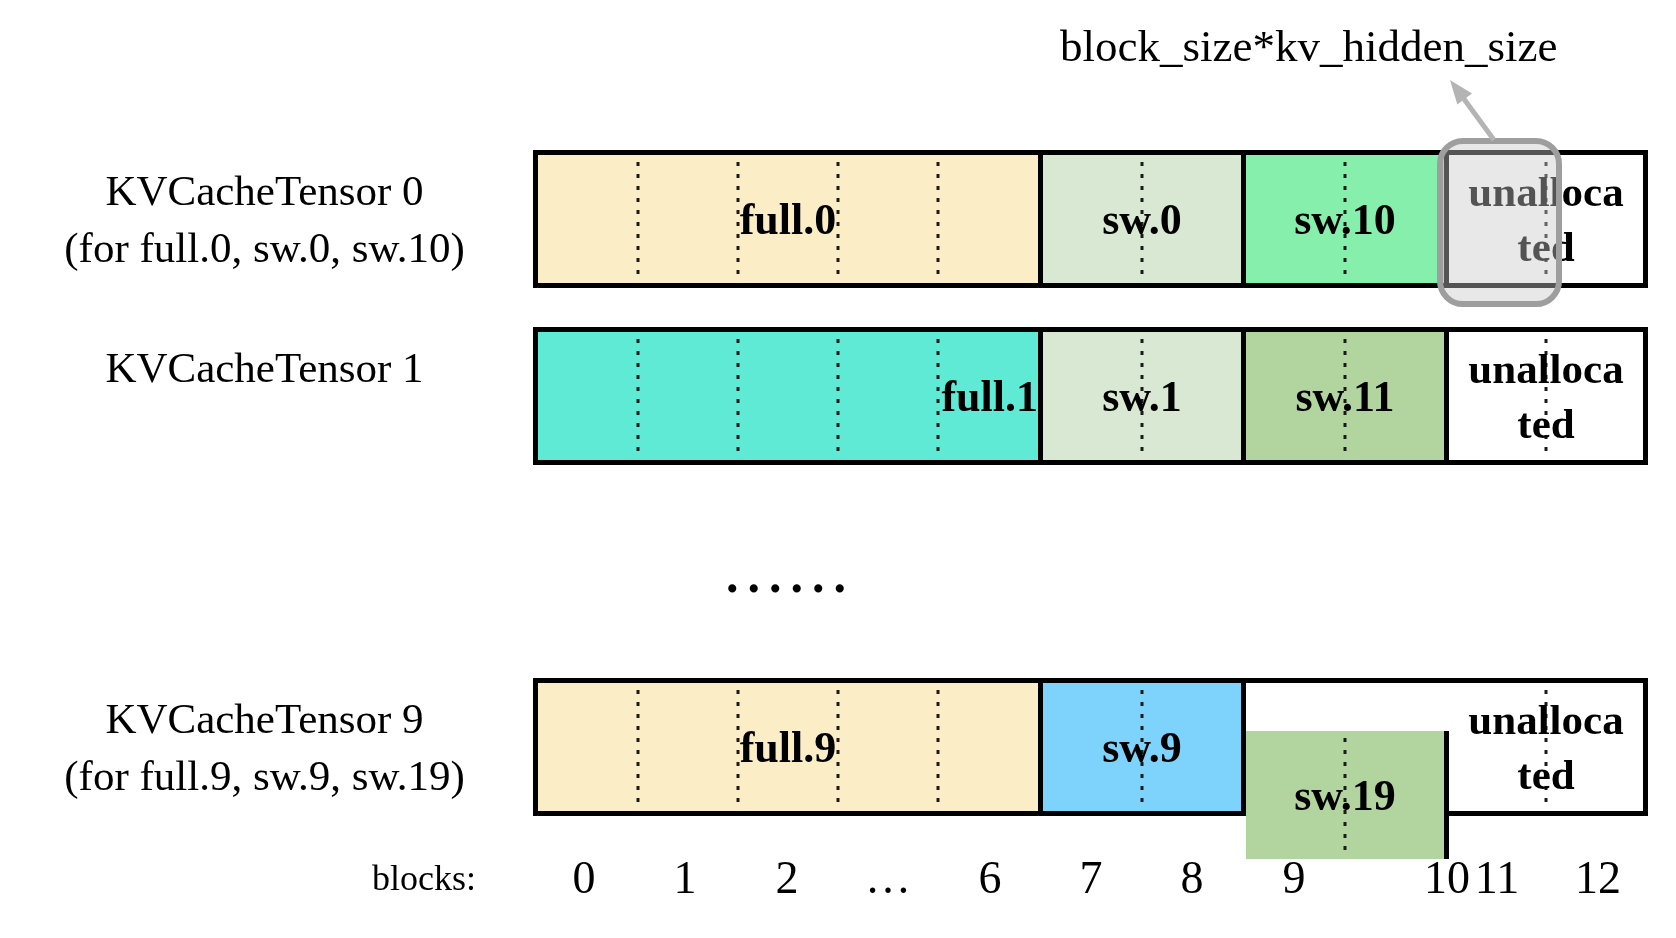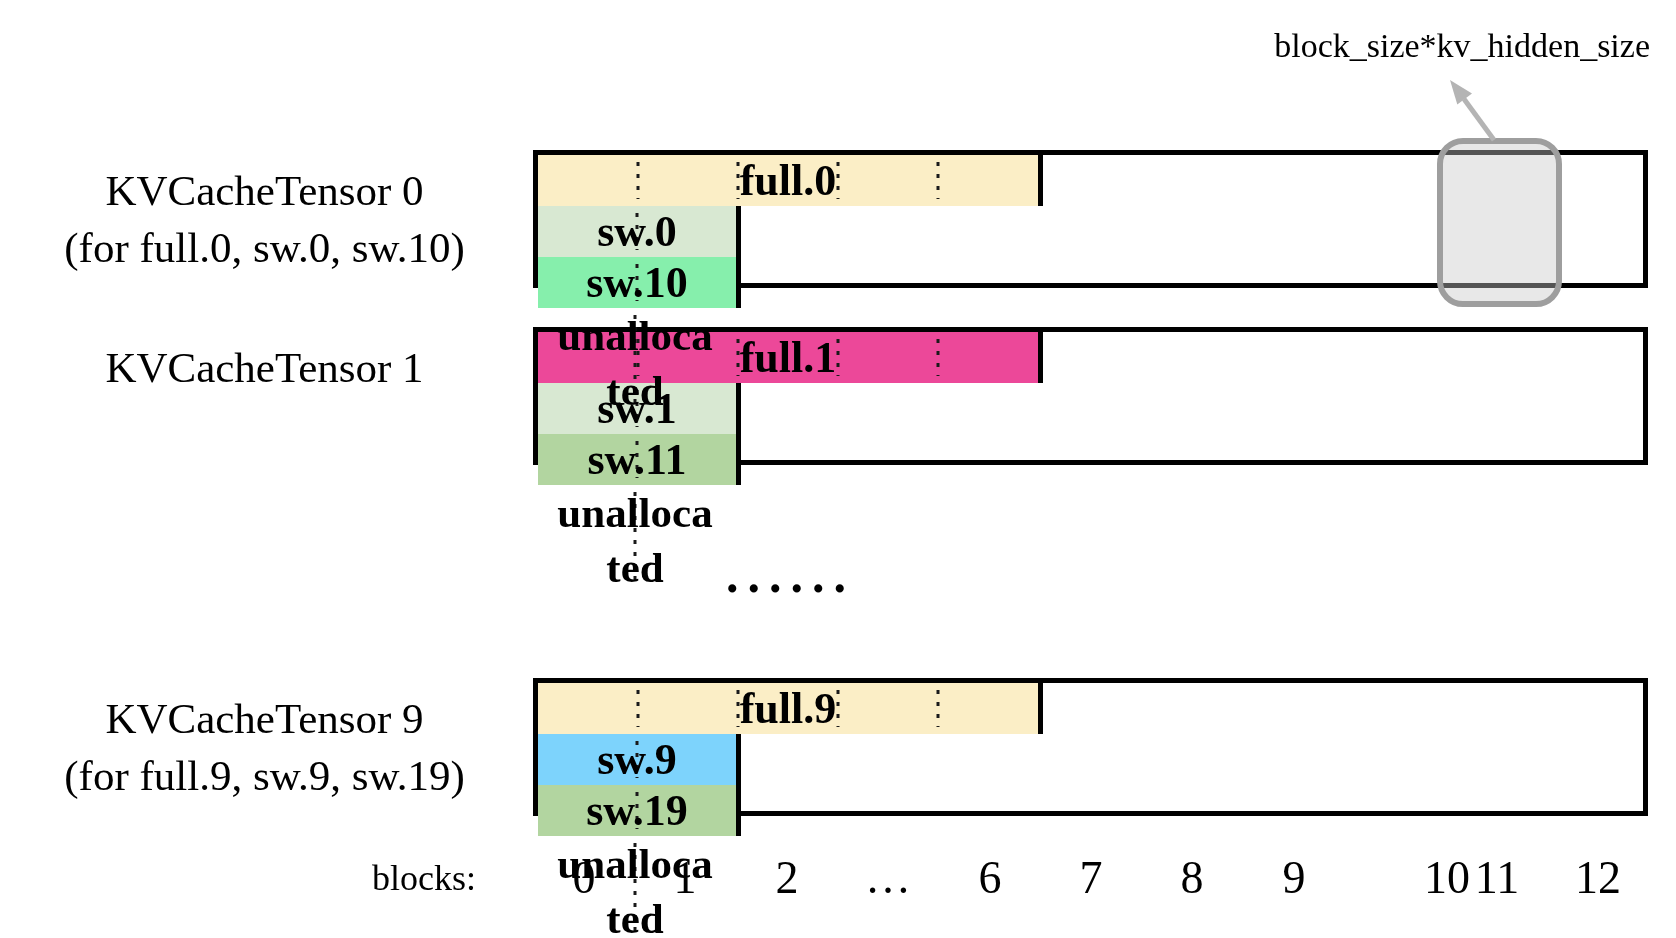--- a/index.html
+++ b/index.html
@@ -4,31 +4,31 @@
 <style>
   html,body{margin:0;padding:0;background:#ffffff;}
   .canvas{
     position:relative;width:1676px;height:938px;background:#ffffff;overflow:hidden;
     font-family:"Liberation Serif","DejaVu Serif",serif;color:#000;
   }
   .abs{position:absolute;}
 
   
   .annotation{
-    left:1060px;top:20px;width:590px;text-align:right;
-    font-size:34px;line-height:52px;white-space:nowrap;
+    left:1060px;top:20px;width:590px;text-align:left;
+    font-size:45px;line-height:52px;white-space:nowrap;
   }
 
   
   .row-label{left:12px;width:505px;text-align:center;font-size:43px;line-height:57px;}
 
   
   .bar{
     left:533px;width:1115px;height:138px;box-sizing:border-box;
-    border:5px solid #000;display:flex;flex-direction:column;
+    border:5px solid #000;display:flex;
   }
   .seg{position:relative;height:100%;box-sizing:border-box;display:flex;align-items:center;justify-content:center;}
   .seg-full{width:505px;border-right:5px solid #000;}
   .seg-sw{width:203px;border-right:5px solid #000;}
   .seg-sw2{width:203px;border-right:5px solid #000;}
   .seg-unalloc{width:194px;background:#fff;}
   .seg-label{font-size:44px;font-weight:bold;position:relative;z-index:2;text-align:center;}
   .unalloc-label{white-space:pre-line;line-height:55px;font-size:43px;}
 
   
@@ -90,21 +90,21 @@
 ted</span>
     </div>
   </div>
 
   <div class="abs highlight" style="background: rgba(200, 200, 200, 0.42); border-color: rgb(158, 158, 158);"></div>
 
   <div class="abs row-label" style="top:339px;">
     <div>KVCacheTensor 1</div>
   </div>
   <div class="abs bar" style="top:327px;">
-    <div class="seg seg-full" style="background: #ec4899;">
+    <div class="seg seg-full" style="background: #5eead4; justify-content: flex-end;">
       <div class="dot-line" style="left:20%;"></div>
       <div class="dot-line" style="left:40%;"></div>
       <div class="dot-line" style="left:60%;"></div>
       <div class="dot-line" style="left:80%;"></div>
       <span class="seg-label">full.1</span>
     </div>
     <div class="seg seg-sw" style="background: rgb(216, 232, 210);">
       <div class="dot-line" style="left:50%;"></div>
       <span class="seg-label">sw.1</span>
     </div>
@@ -130,21 +130,21 @@
       <div class="dot-line" style="left:20%;"></div>
       <div class="dot-line" style="left:40%;"></div>
       <div class="dot-line" style="left:60%;"></div>
       <div class="dot-line" style="left:80%;"></div>
       <span class="seg-label">full.9</span>
     </div>
     <div class="seg seg-sw" style="background: #7dd3fc;">
       <div class="dot-line" style="left:50%;"></div>
       <span class="seg-label">sw.9</span>
     </div>
-    <div class="seg seg-sw2" style="background: rgb(178, 213, 160);">
+    <div class="seg seg-sw2" style="background: rgb(178, 213, 160); margin-top: 48px;">
       <div class="dot-line" style="left:50%;"></div>
       <span class="seg-label">sw.19</span>
     </div>
     <div class="seg seg-unalloc">
       <div class="dot-line" style="left:50%;"></div>
       <span class="seg-label unalloc-label">unalloca
 ted</span>
     </div>
   </div>
 

